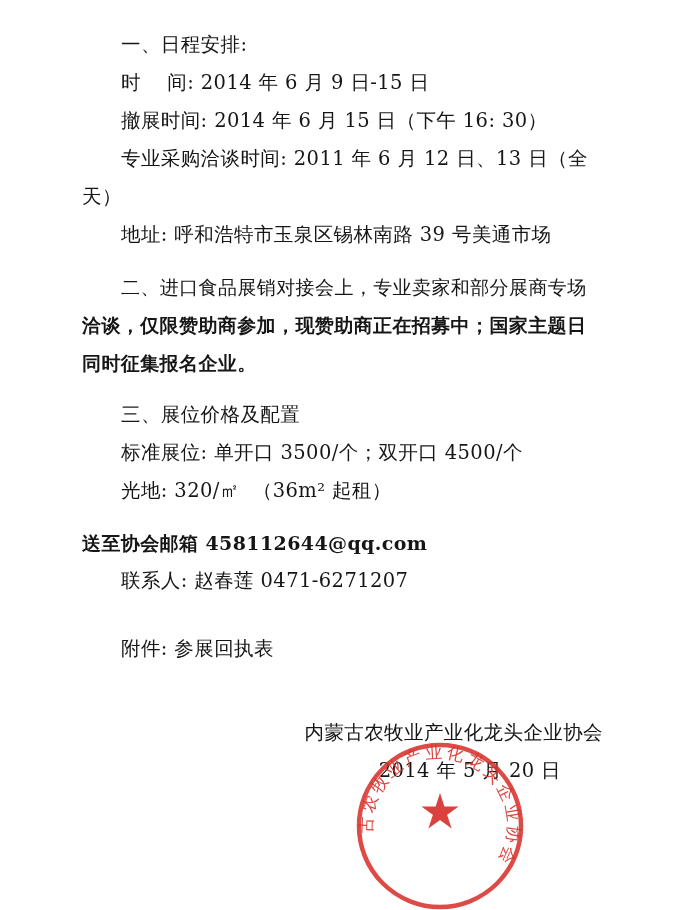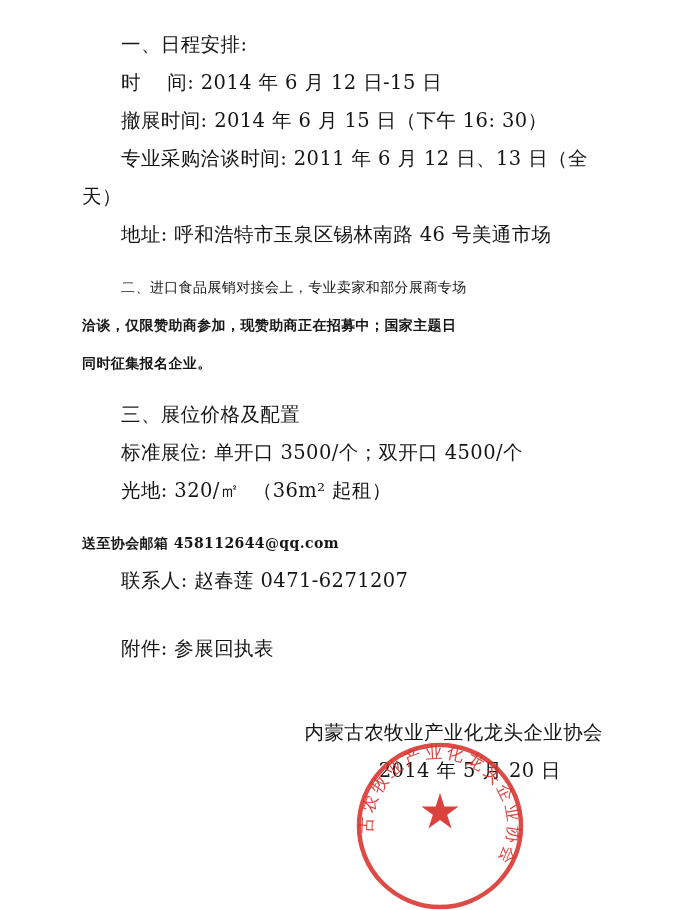--- a/index.html
+++ b/index.html
@@ -29,21 +29,21 @@
     white-space: pre-wrap;
     color: #161616;
   }
   .indent2 {
     text-indent: 39px;
   }
   .indent-deep {
     text-indent: 78px;
   }
   .para {
-    font-size: 14px;
+    font-size: 19px;
     line-height: 38px;
     letter-spacing: 0.4px;
     text-indent: 39px;
     text-align: justify;
     text-justify: inter-ideograph;
     color: #161616;
   }
   .para-cont {
     text-indent: 0;
     font-weight: bold;
@@ -77,24 +77,24 @@
     pointer-events: none;
   }
   .seal svg { display: block; }
 </style>
 </head>
 <body>
 
 <div class="page">
 
   <div class="line indent2">一、日程安排:</div>
-  <div class="line indent2">时    间: 2014 年 6 月 12 日-15 日</div>
+  <div class="line indent2">时    间: 2014 年 6 月 9 日-15 日</div>
   <div class="line indent2">撤展时间: 2014 年 6 月 15 日（下午 16: 30）</div>
   <div class="line indent2">专业采购洽谈时间: 2011 年 6 月 12 日、13 日（全天）</div>
-  <div class="line indent2">地址: 呼和浩特市玉泉区锡林南路 46 号美通市场</div>
+  <div class="line indent2">地址: 呼和浩特市玉泉区锡林南路 39 号美通市场</div>
 
   <div class="spacer-sm"></div>
 
   <div class="para">二、进口食品展销对接会上，专业卖家和部分展商专场</div>
   <div class="para para-cont">洽谈，仅限赞助商参加，现赞助商正在招募中；国家主题日</div>
   <div class="para para-cont">同时征集报名企业。</div>
 
   <div class="spacer-sm"></div>
 
   <div class="line indent2">三、展位价格及配置</div>

